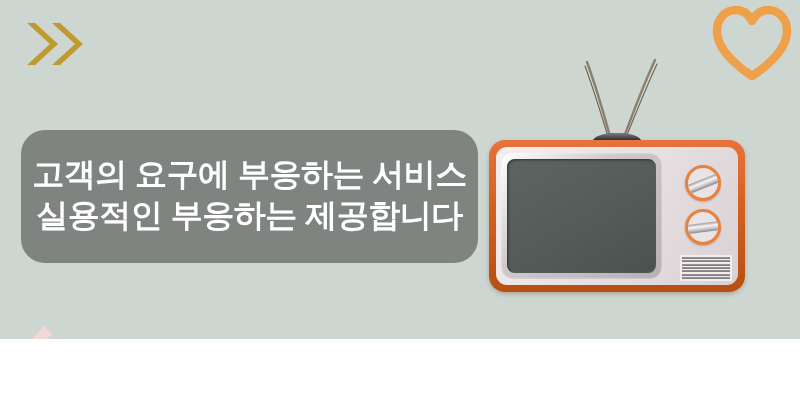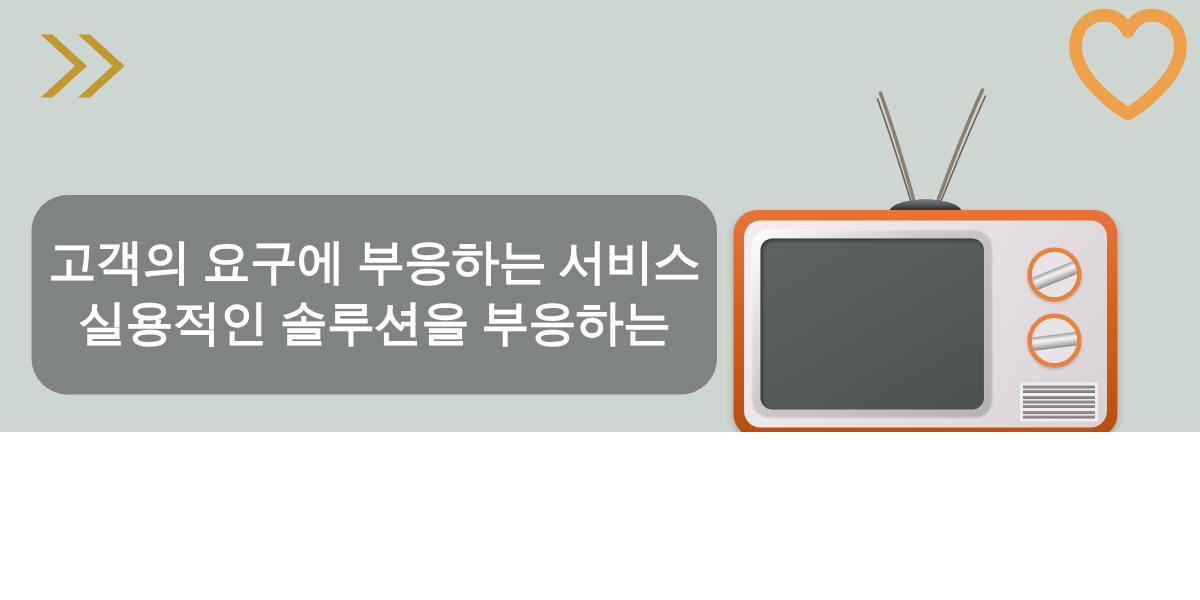--- a/index.html
+++ b/index.html
@@ -3,21 +3,21 @@
 <meta charset="utf-8">
 <style>
   html,body{margin:0;padding:0;}
   body{
     width:800px;height:400px;
     font-family:"Liberation Sans","DejaVu Sans",sans-serif;
     overflow:hidden;
   }
   #banner{
     position:relative;
-    width:800px;height:288px;
+    width:800px;height:339px;
     background:#ced6d2;
     overflow:hidden;
   }
 
   
   #chevrons{
     position:absolute;left:25px;top:19px;
     width:60px;height:50px;
   }
 
@@ -140,21 +140,21 @@
   <svg id="heart" viewBox="0 0 86 80">
     <path d="M43 73 C43 73 8 52 8 28 C8 15 17 7 27 7 C35 7 40 12 43 18 C46 12 51 7 59 7 C69 7 78 15 78 28 C78 52 43 73 43 73 Z" fill="none" stroke="#efa04a" stroke-width="8.5" stroke-linejoin="round" stroke-linecap="round"></path>
   </svg>
 
   <svg id="reply-arrow" viewBox="0 0 96 88">
     <path d="M38 8 L46 16 L26 36 L66 36 C80 36 90 46 90 60 L90 86 L72 86 L72 60 C72 56 69 53 65 53 L26 53 L46 73 L38 81 L4 44 Z" fill="#f2d7d7"></path>
   </svg>
 
   <div id="headline-plate">
     <div class="line">고객의 요구에 부응하는 서비스</div>
-    <div class="line">실용적인 솔루션을 부응하는</div>
+    <div class="line">실용적인 부응하는 제공합니다</div>
   </div>
 
   <div id="television">
 
     <svg id="tv-antenna" viewBox="0 0 258 105">
       <path d="M122 92 C116 70 106 36 98 14" stroke="#8d7f6d" stroke-width="2.4" fill="none" stroke-linecap="round"></path>
       <path d="M120 92 C114 72 104 40 96 18" stroke="#6c6255" stroke-width="1.1" fill="none" stroke-linecap="round"></path>
       <path d="M134 92 C142 70 155 36 166 12" stroke="#8d7f6d" stroke-width="2.4" fill="none" stroke-linecap="round"></path>
       <path d="M136 92 C144 72 157 40 168 16" stroke="#6c6255" stroke-width="1.1" fill="none" stroke-linecap="round"></path>
       <ellipse cx="128" cy="95" rx="25" ry="10" fill="#3c3c3e"></ellipse>

